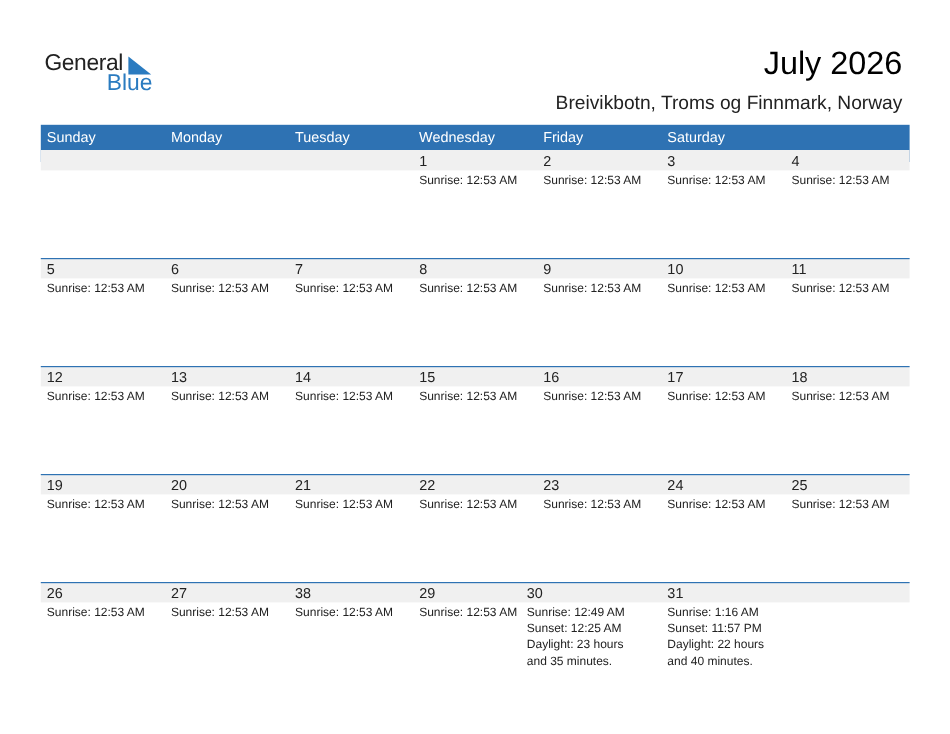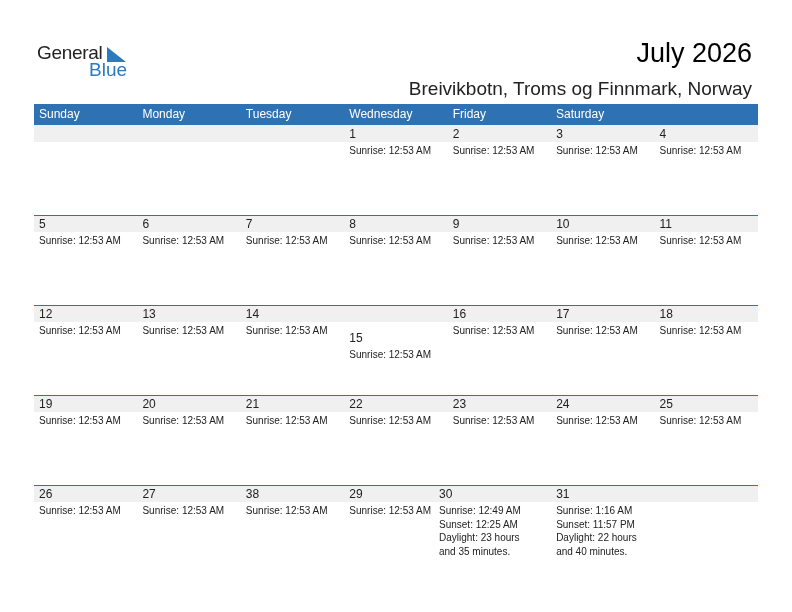--- a/index.html
+++ b/index.html
@@ -2,21 +2,21 @@
 <html><head>
 <meta charset="utf-8">
 <style>
   html, body { margin:0; padding:0; background:#fff; }
   body { width:792px; height:612px; position:relative; font-family:"Liberation Sans", sans-serif; color:#222; overflow:hidden; }
   .logo { position:absolute; left:37px; top:42px; width:100px; height:40px; }
   .logo .g { position:absolute; left:0; top:0; font-size:19px; color:#222; letter-spacing:-0.3px; }
   .logo .b { position:absolute; left:52px; top:17px; font-size:19px; color:#2a7bc0; }
   .logo .tri { position:absolute; left:70px; top:5px; width:0; height:0; border-left:19px solid #2a7bc0; border-top:15px solid transparent; }
   .title { position:absolute; right:40px; top:38px; font-size:27px; color:#000000; }
-  .subtitle { position:absolute; right:40px; top:78px; font-size:19px; color:#222; }
+  .subtitle { position:absolute; right:40px; top:78px; font-size:16px; color:#222; }
   .header { position:absolute; left:34px; top:104px; width:724px; height:31px; background:#2e72b3; display:flex; }
   .header div { width:103.43px; color:#fff; font-size:12px; line-height:21px; padding-left:5px; box-sizing:border-box; }
   .week { position:absolute; left:34px; width:724px; height:90px; }
   .week .band { position:absolute; left:0; top:0; width:724px; height:17px; background:#f0f0f0; }
   .week.top-border .band { border-top:1.5px solid #2e72b3; box-sizing:border-box; }
   .cell { position:absolute; top:0; width:103.43px; height:90px; }
   .cell .num { position:absolute; left:5px; top:2px; font-size:12px; color:#222; }
   .cell .info { position:absolute; left:5px; top:19px; font-size:10px; line-height:13.5px; color:#222; white-space:nowrap; }
 </style>
 </head>
@@ -138,21 +138,21 @@
         <div class="info">
           <div>Sunrise: 12:53 AM</div>
         </div>
       </div>
       <div class="cell" style="left: 206.86px;">
         <div class="num">14</div>
         <div class="info">
           <div>Sunrise: 12:53 AM</div>
         </div>
       </div>
-      <div class="cell" style="left: 310.29px; margin-top: 24px;">
+      <div class="cell" style="left: 310.29px;">
         <div class="num">15</div>
         <div class="info">
           <div>Sunrise: 12:53 AM</div>
         </div>
       </div>
       <div class="cell" style="left: 413.72px;">
         <div class="num">16</div>
         <div class="info">
           <div>Sunrise: 12:53 AM</div>
         </div>

